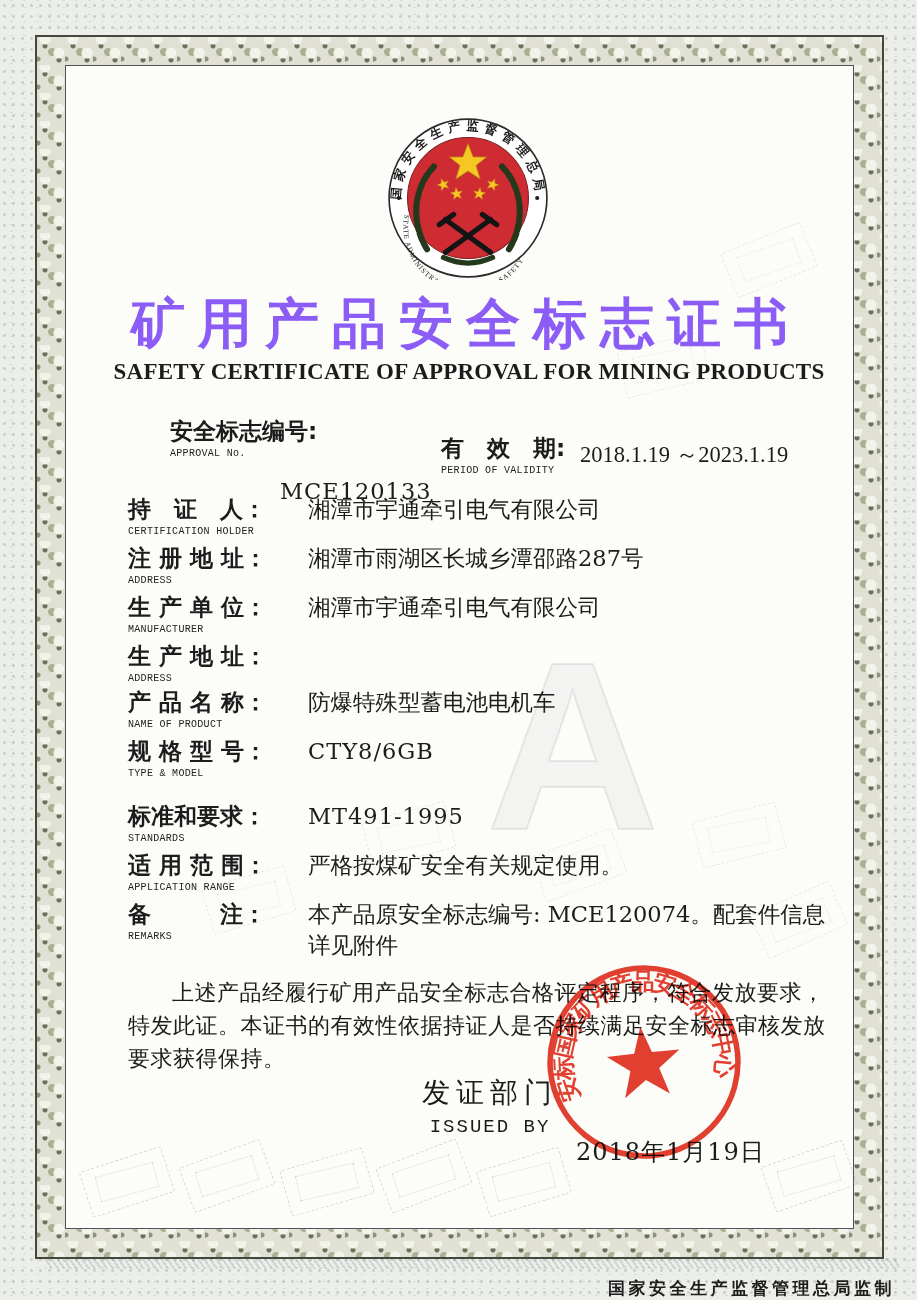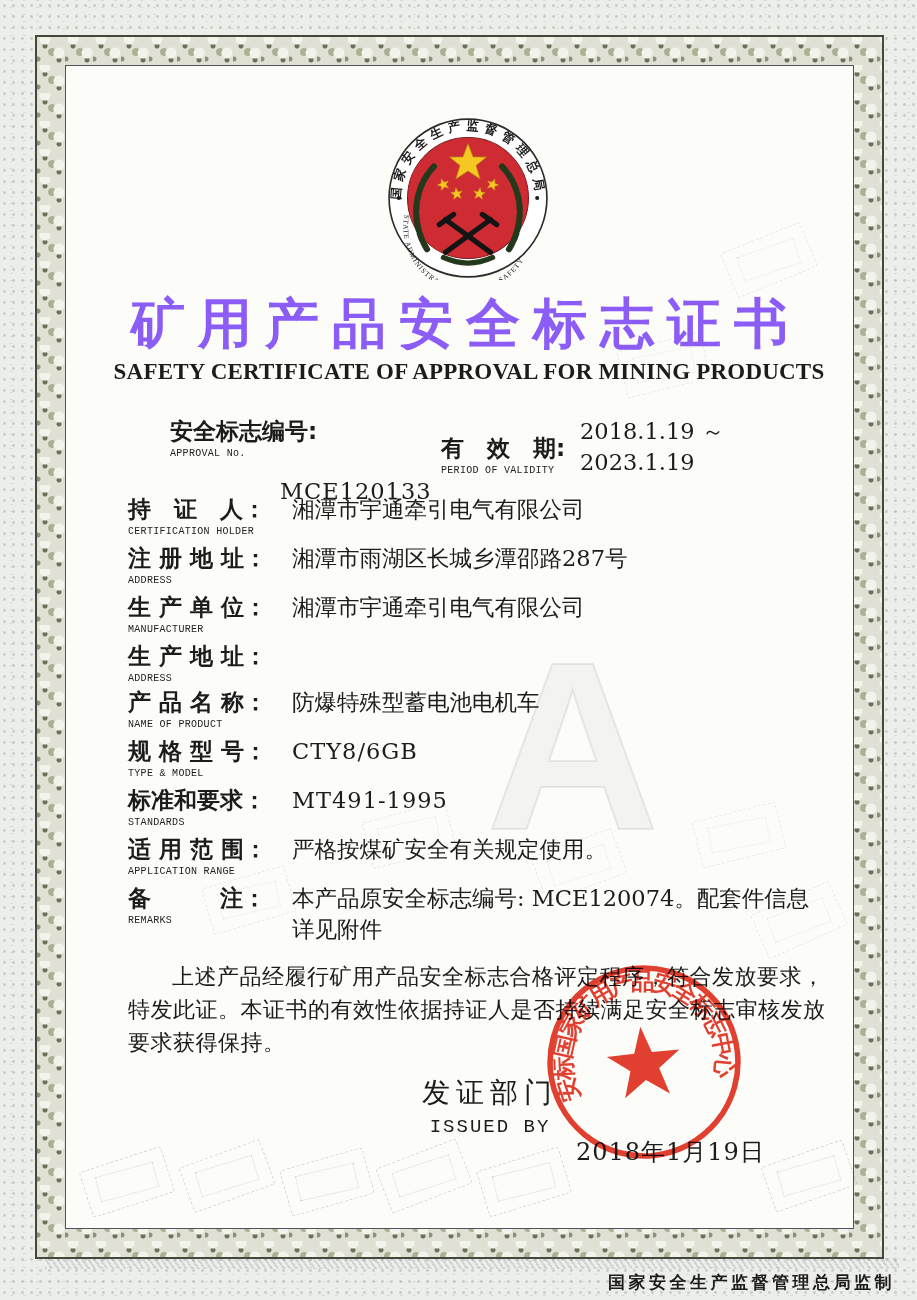--- a/index.html
+++ b/index.html
@@ -78,43 +78,43 @@
   .content { position:absolute; left:62px; top:350px; width:700px; }
   .lblzh { font-size:23px; font-weight:bold; white-space:nowrap; font-family:"DejaVu Sans", sans-serif; }
   .lblen { font-size:10px; letter-spacing:.3px; margin-top:1px; white-space:nowrap; font-family:Liberation Mono, monospace; color:#222; }
   .val   { font-size:22.5px; line-height:31px; font-family:"DejaVu Serif", serif; }
   .latin { letter-spacing:1px; }
 
   .approval { position:relative; height:72px; }
   .ap-g1 { position:absolute; left:18px; top:0;margin-left:24px; }
   .ap-val { position:absolute; left:152px; top:12px;margin-top:48px; }
   .ap-g2 { position:absolute; left:313px; top:0;margin-top:17px; }
-  .ap-dates { position:absolute; left:452px; top:0; }
-
-  .row { display:grid; grid-template-columns:158px auto; column-gap:6px; margin-top:6px; align-items:start; }
+  .ap-dates { position:absolute; left:452px; top:23px;font-family:Liberation Serif, serif; }
+
+  .row { display:grid; grid-template-columns:158px auto; column-gap:22px; margin-top:6px; align-items:start; }
   .row .cell-l { }
-  .row.mt-lg { margin-top:6px; }
+  .row.mt-lg { margin-top:22px; }
   .row.mt-sm { margin-top:3px; }
 
   .statement {
     margin-top:15px; font-family:"DejaVu Serif", serif;
     font-size:22px; line-height:33px; text-indent:2em; letter-spacing:.5px;
   }
   .issued {
     position:absolute; left:334px; top:1008px; width:180px; text-align:center;
   }
   .issued-zh { font-size:28px; font-weight:normal; letter-spacing:6px; }
   .issued-en { font-size:19px; font-family:Liberation Mono, monospace; letter-spacing:2px; margin-top:4px; }
   .issue-date {
     position:absolute; left:510px; top:1070px;
     font-size:24px; font-family:"DejaVu Serif", serif; letter-spacing:1px;
   }
   .seal { position:absolute; left:477px; top:895px; width:202px; height:202px; opacity:.92; mix-blend-mode:multiply; }
   .footer {
-    position:absolute; right:22px; bottom:6px;
+    position:absolute; right:22px; bottom:0;
     font-size:17px; font-weight:bold; letter-spacing:3.5px;
   }
 </style>
 </head>
 <body>
 
 <div class="page">
 
   <div class="frame">
     <div class="inner">

